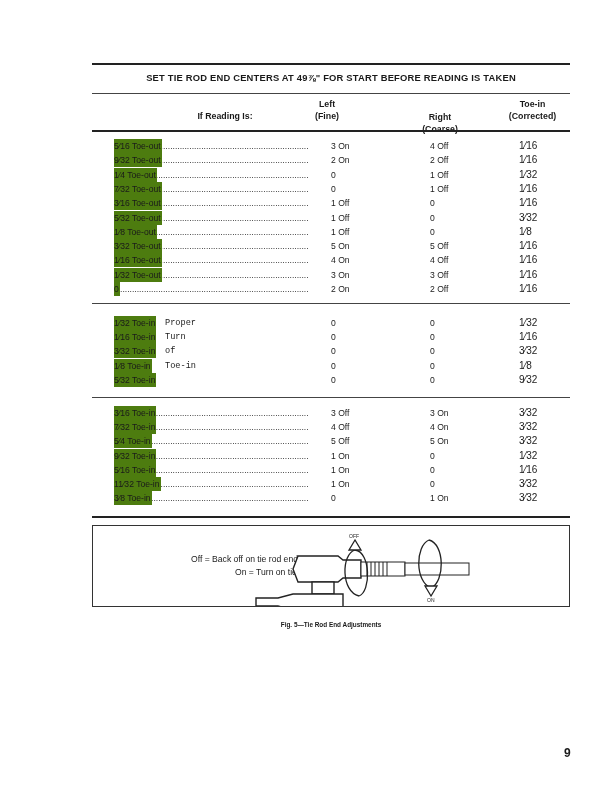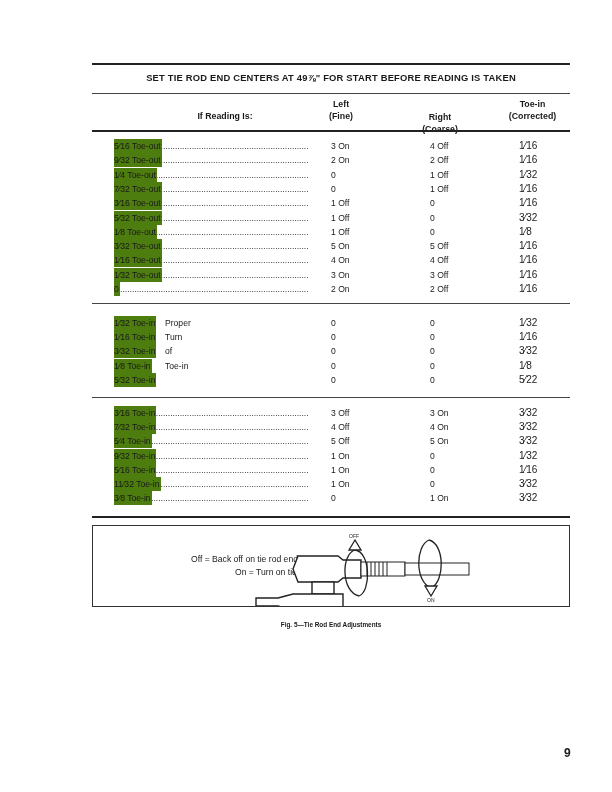--- a/index.html
+++ b/index.html
@@ -10,40 +10,40 @@
   .rule.thin { height: 1px; background: #444; }
   #title { position: absolute; top: 72px; left: 92px; width: 478px; text-align: center;
            font-size: 9.4px; font-weight: bold; letter-spacing: 0.2px; }
   .hdr { position: absolute; font-size: 8.8px; font-weight: bold; text-align: center; line-height: 12px; }
   .row { position: absolute; left: 0; width: 612px; height: 14px; font-size: 8.6px; line-height: 14px; }
   .row .lbl { position: absolute; left: 114px; white-space: nowrap; }
   .row .dots { position: absolute; left: 114px; width: 202px; overflow: hidden; white-space: nowrap; color: #333; }
   .row .left { position: absolute; left: 331px; }
   .row .right { position: absolute; left: 430px; }
   .row .toe { position: absolute; left: 519px; font-size: 10px; }
-  .note { position: absolute; left: 165px; font-size: 8.6px; line-height: 14px; }
+  .note { position: absolute; left: 165px; font-size: 8.6px; line-height: 14px; font-family: Liberation Mono, monospace; }
   #figbox { position: absolute; left: 92px; top: 525px; width: 476px; height: 80px;
             border: 1.3px solid #333; }
   .legend-line { position: absolute; left: 98px; font-size: 8.6px; white-space: nowrap; }
   #caption { position: absolute; top: 621px; left: 92px; width: 478px; text-align: center;
              font-size: 6.4px; font-weight: bold; }
   #pagenum { position: absolute; top: 746px; left: 564px; font-size: 12px; font-weight: bold; }
   svg text { font-family: "Liberation Sans", sans-serif; }
 </style>
 <style>.row .lbl{background:#4d7c0f;padding-right:1px;z-index:1;} .row .dots{left:120px;}</style></head>
 <body>
 
 <div class="rule thick" style="top:63px;"></div>
 <div id="title">SET TIE ROD END CENTERS AT 49⅞" FOR START BEFORE READING IS TAKEN</div>
 <div class="rule thin" style="top:93px;"></div>
 
 <div class="hdr" style="top:110px; left:160px; width:130px;">
   <span>If Reading Is:</span>
 </div>
-<div class="hdr" style="top:98px; left:310px; width:62px;">
+<div class="hdr" style="top:98px; left:296px; width:62px;">
   <div>Left</div>
   <div>(Fine)</div>
 </div>
 <div class="hdr" style="top:111px; left:405px; width:70px;">
   <div>Right</div>
   <div>(Coarse)</div>
 </div>
 <div class="hdr" style="top:98px; left:495px; width:75px;">
   <div>Toe-in</div>
   <div>(Corrected)</div>
@@ -157,21 +157,21 @@
       <span class="note" style="position: absolute; top: 0px; left: 165px;">Toe-in</span>
       <span class="left">0</span>
       <span class="right">0</span>
       <span class="toe">1⁄8</span>
     </div>
     <div class="row" style="top: 372.8px;">
       <span class="lbl">5⁄32 Toe-in</span>
       <span class="note" style="position: absolute; top: 0px; left: 165px;"></span>
       <span class="left">0</span>
       <span class="right">0</span>
-      <span class="toe">5⁄22</span>
+      <span class="toe">9⁄32</span>
     </div>
   </div>
 <div class="rule thin" style="top:397px;"></div>
 <div id="section3">
     <div class="row" style="top: 406px;">
       <span class="dots">...............................................................................</span>
       <span class="lbl">3⁄16 Toe-in</span>
       <span class="left">3 Off</span>
       <span class="right">3 On</span>
       <span class="toe">3⁄32</span>

